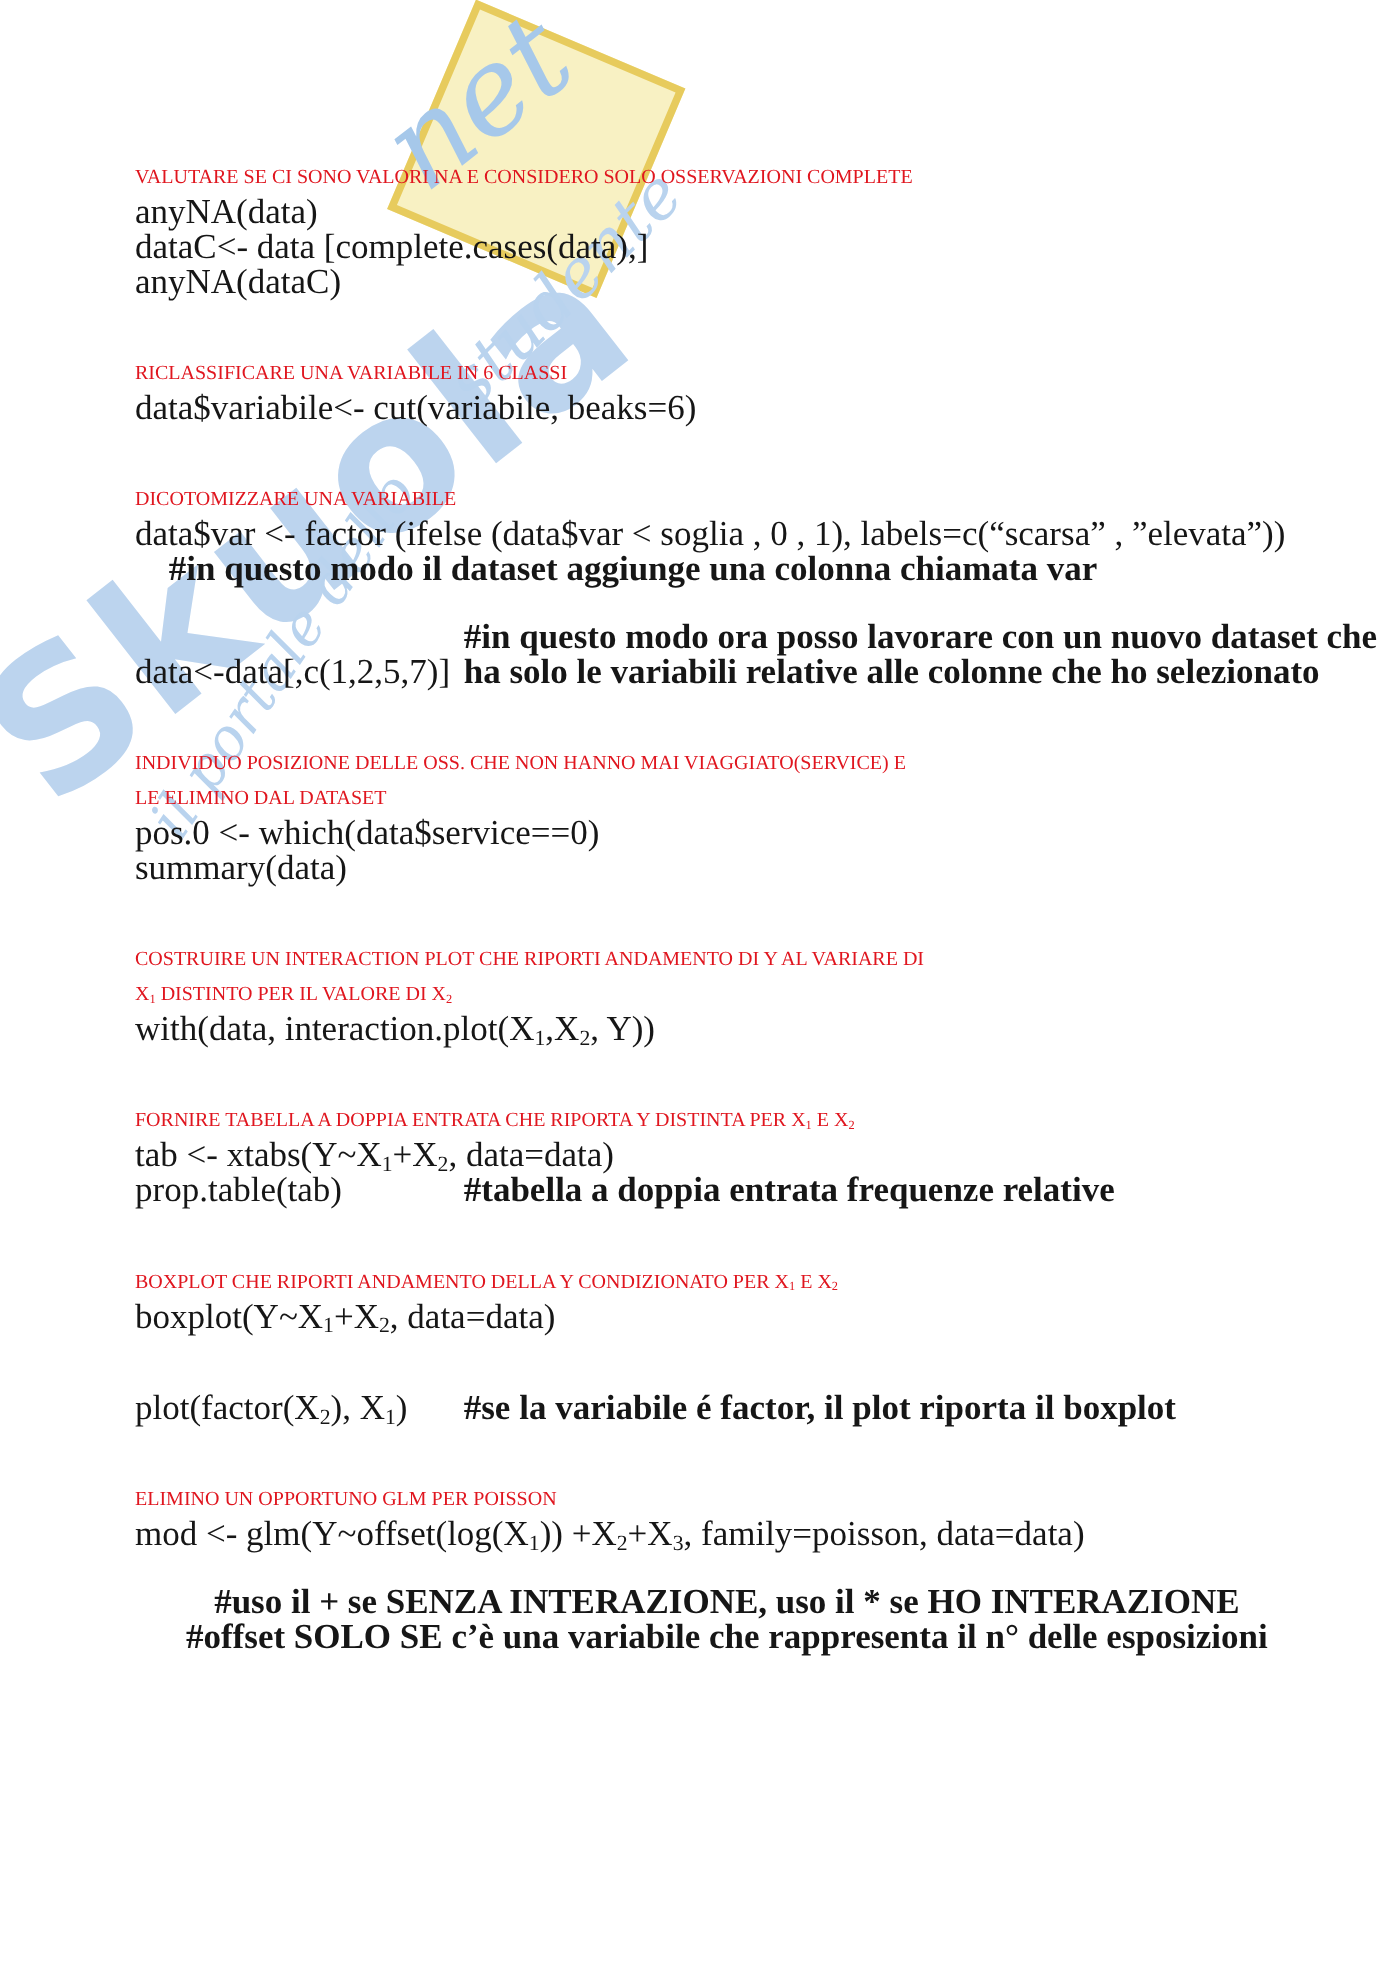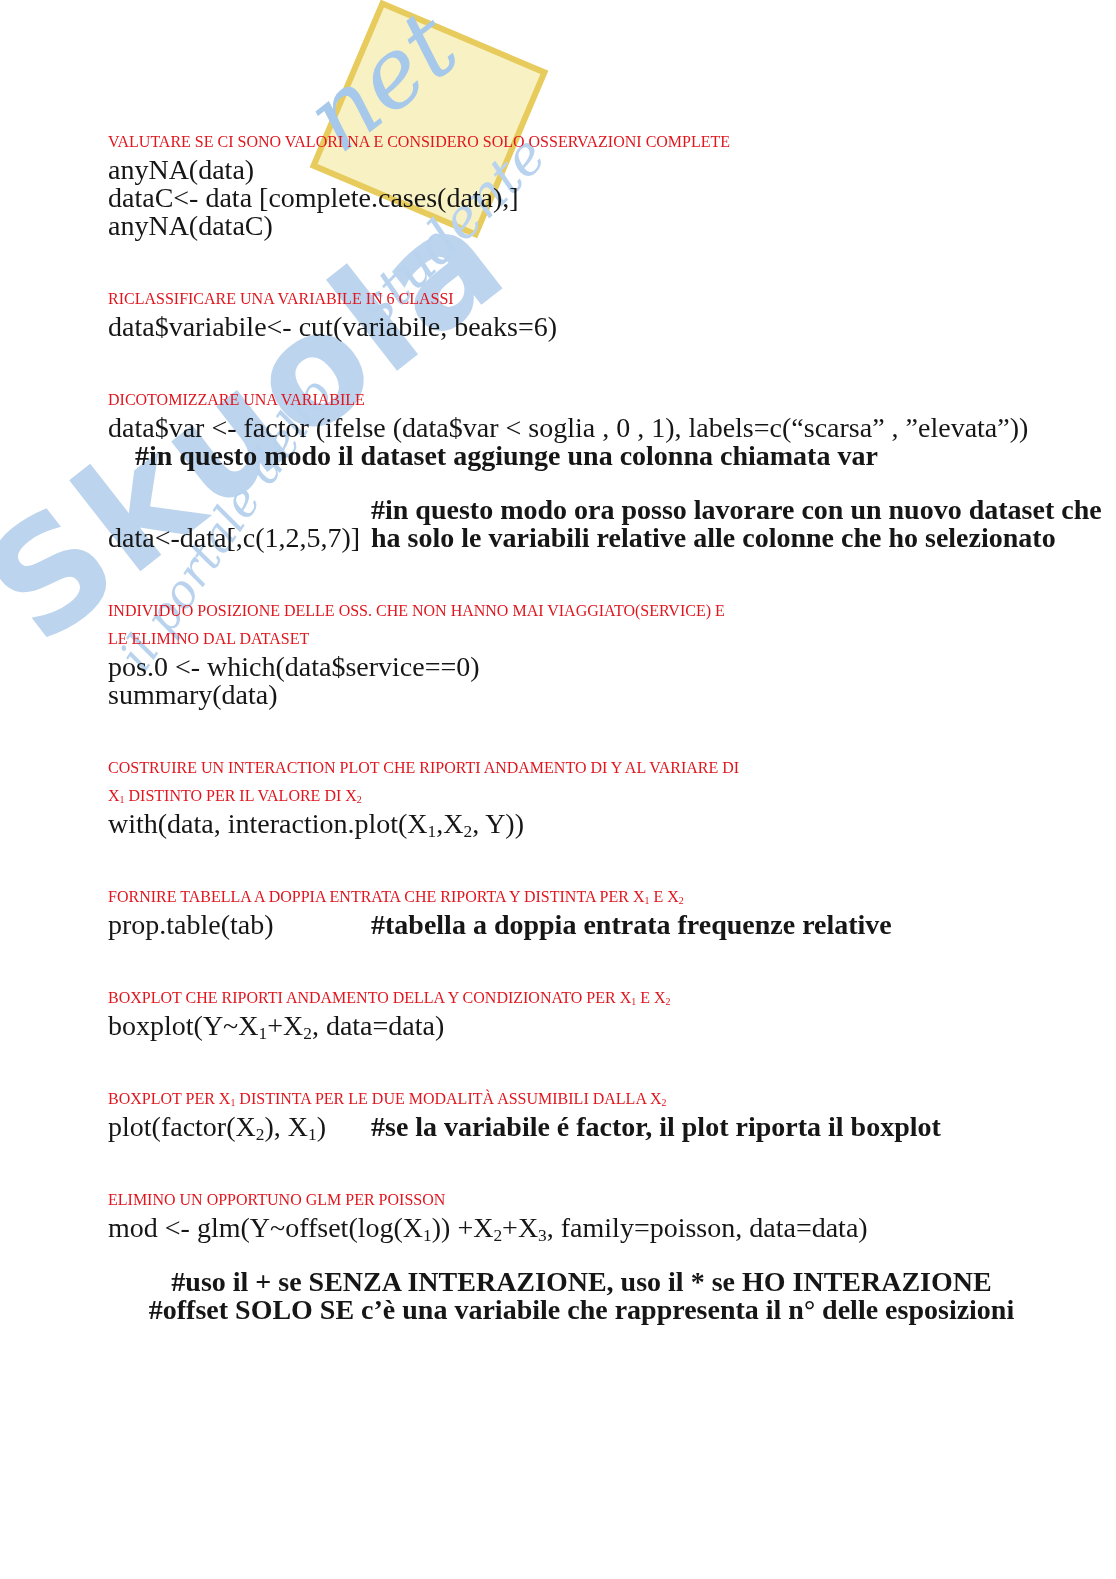--- a/index.html
+++ b/index.html
@@ -99,33 +99,33 @@
     </div>
 
     <div class="sec">
       <div class="h-line">COSTRUIRE UN INTERACTION PLOT CHE RIPORTI ANDAMENTO DI Y AL VARIARE DI</div>
       <div class="h-line">X<sub>1</sub> DISTINTO PER IL VALORE DI X<sub>2</sub></div>
       <div class="line">with(data, interaction.plot(X<sub>1</sub>,X<sub>2</sub>, Y))</div>
     </div>
 
     <div class="sec">
       <div class="h-line">FORNIRE TABELLA A DOPPIA ENTRATA CHE RIPORTA Y DISTINTA PER X<sub>1</sub> E X<sub>2</sub></div>
+      <div class="line">tab &lt;- xtabs(Y~X<sub>1</sub>+X<sub>2</sub>, data=data)</div>
       <div class="row">
         <div class="left line">prop.table(tab)</div>
         <div class="line bold">#tabella a doppia entrata frequenze relative</div>
       </div>
     </div>
 
     <div class="sec">
       <div class="h-line">BOXPLOT CHE RIPORTI ANDAMENTO DELLA Y CONDIZIONATO PER X<sub>1</sub> E X<sub>2</sub></div>
       <div class="line">boxplot(Y~X<sub>1</sub>+X<sub>2</sub>, data=data)</div>
     </div>
 
     <div class="sec">
-      <div class="h-line">BOXPLOT PER X<sub>1</sub> DISTINTA PER LE DUE MODALITÀ ASSUMIBILI DALLA X<sub>2</sub></div>
       <div class="row">
         <div class="left line">plot(factor(X<sub>2</sub>), X<sub>1</sub>)</div>
         <div class="line bold">#se la variabile é factor, il plot riporta il boxplot</div>
       </div>
     </div>
 
     <div class="sec">
       <div class="h-line">ELIMINO UN OPPORTUNO GLM PER POISSON</div>
       <div class="line">mod &lt;- glm(Y~offset(log(X<sub>1</sub>)) +X<sub>2</sub>+X<sub>3</sub>, family=poisson, data=data)</div>
       <div class="notes-block">

